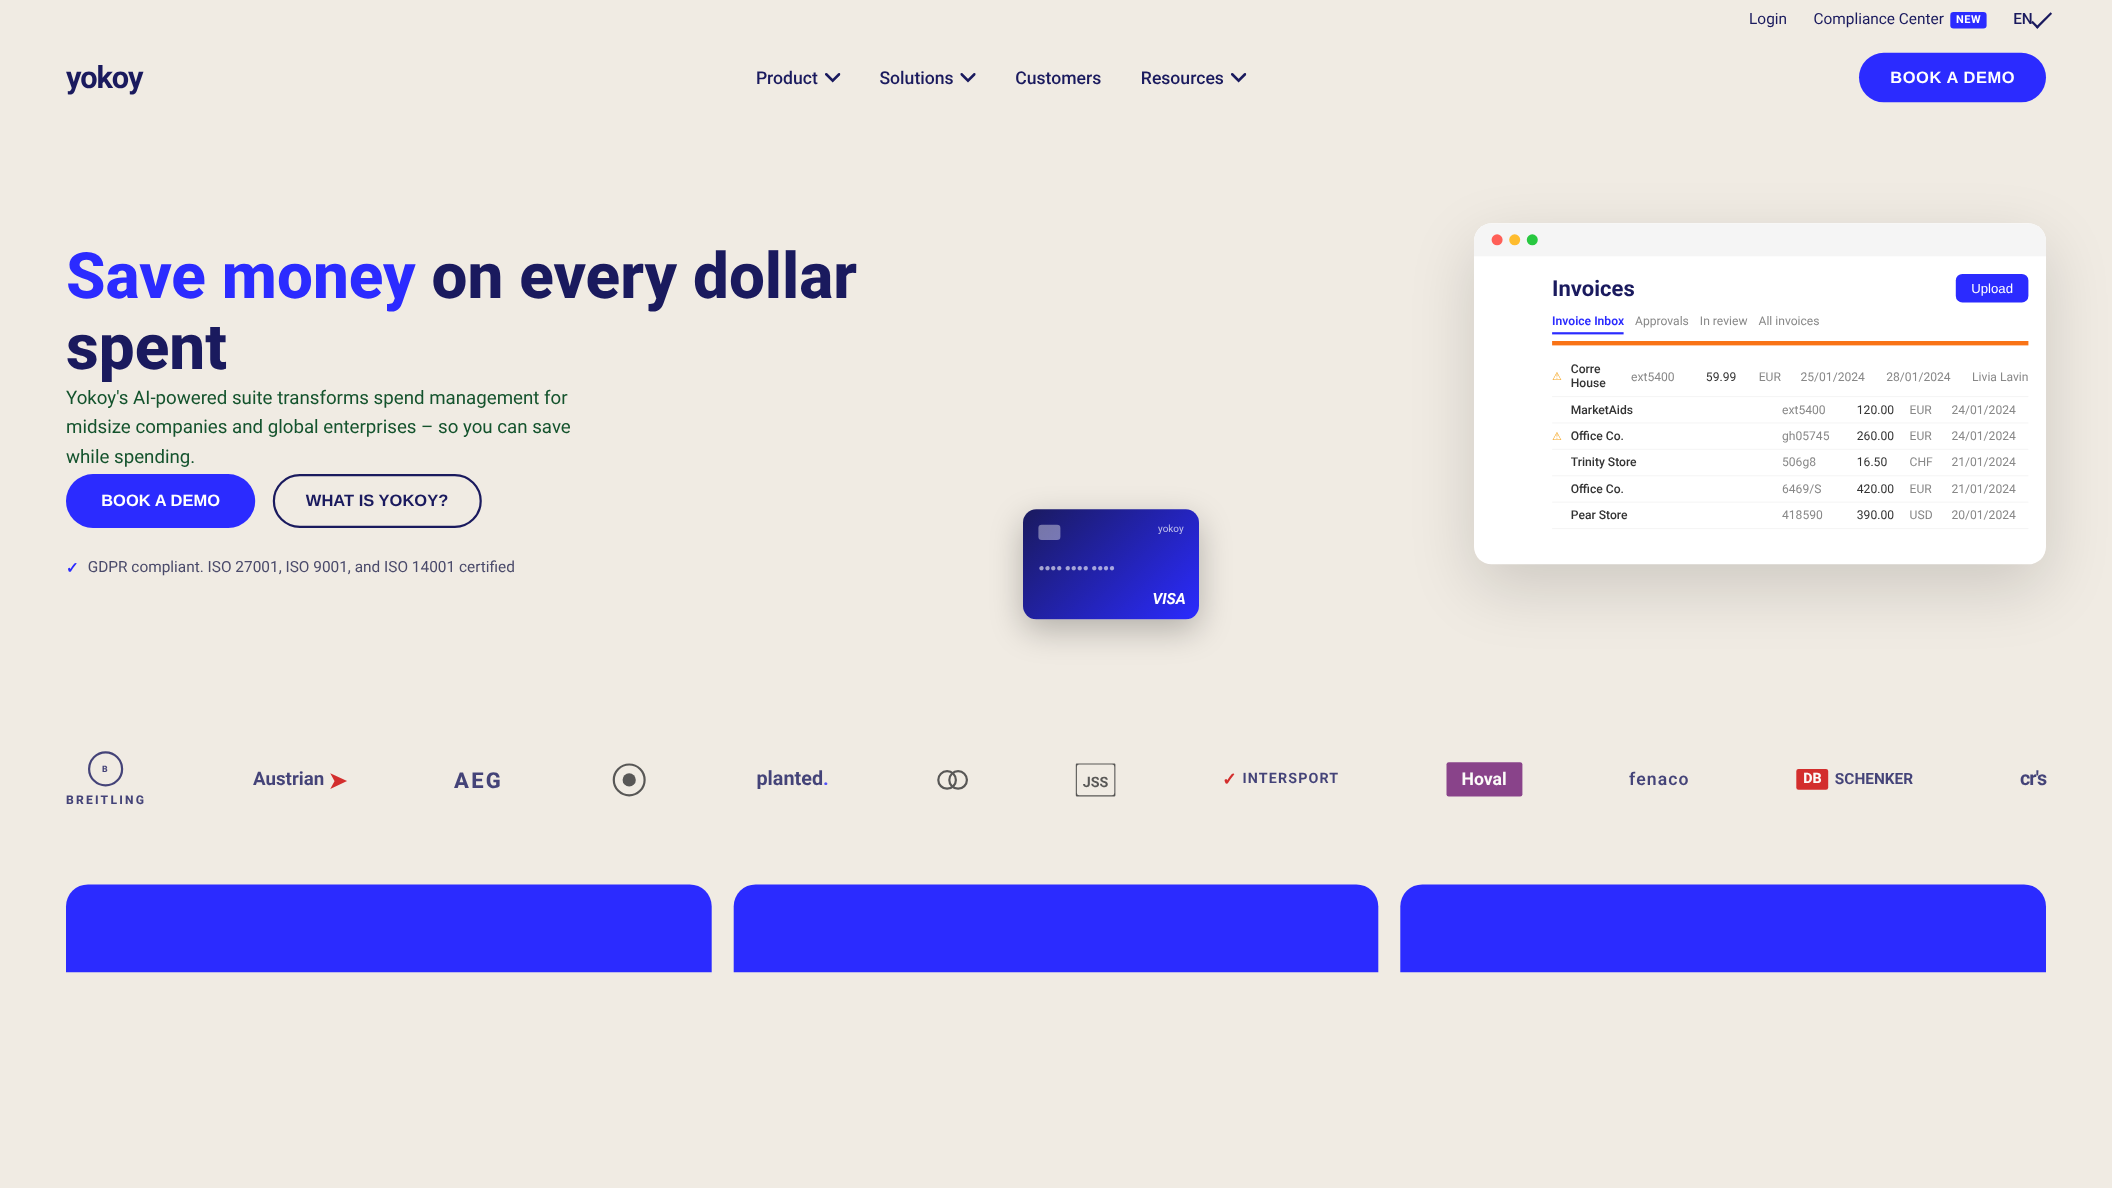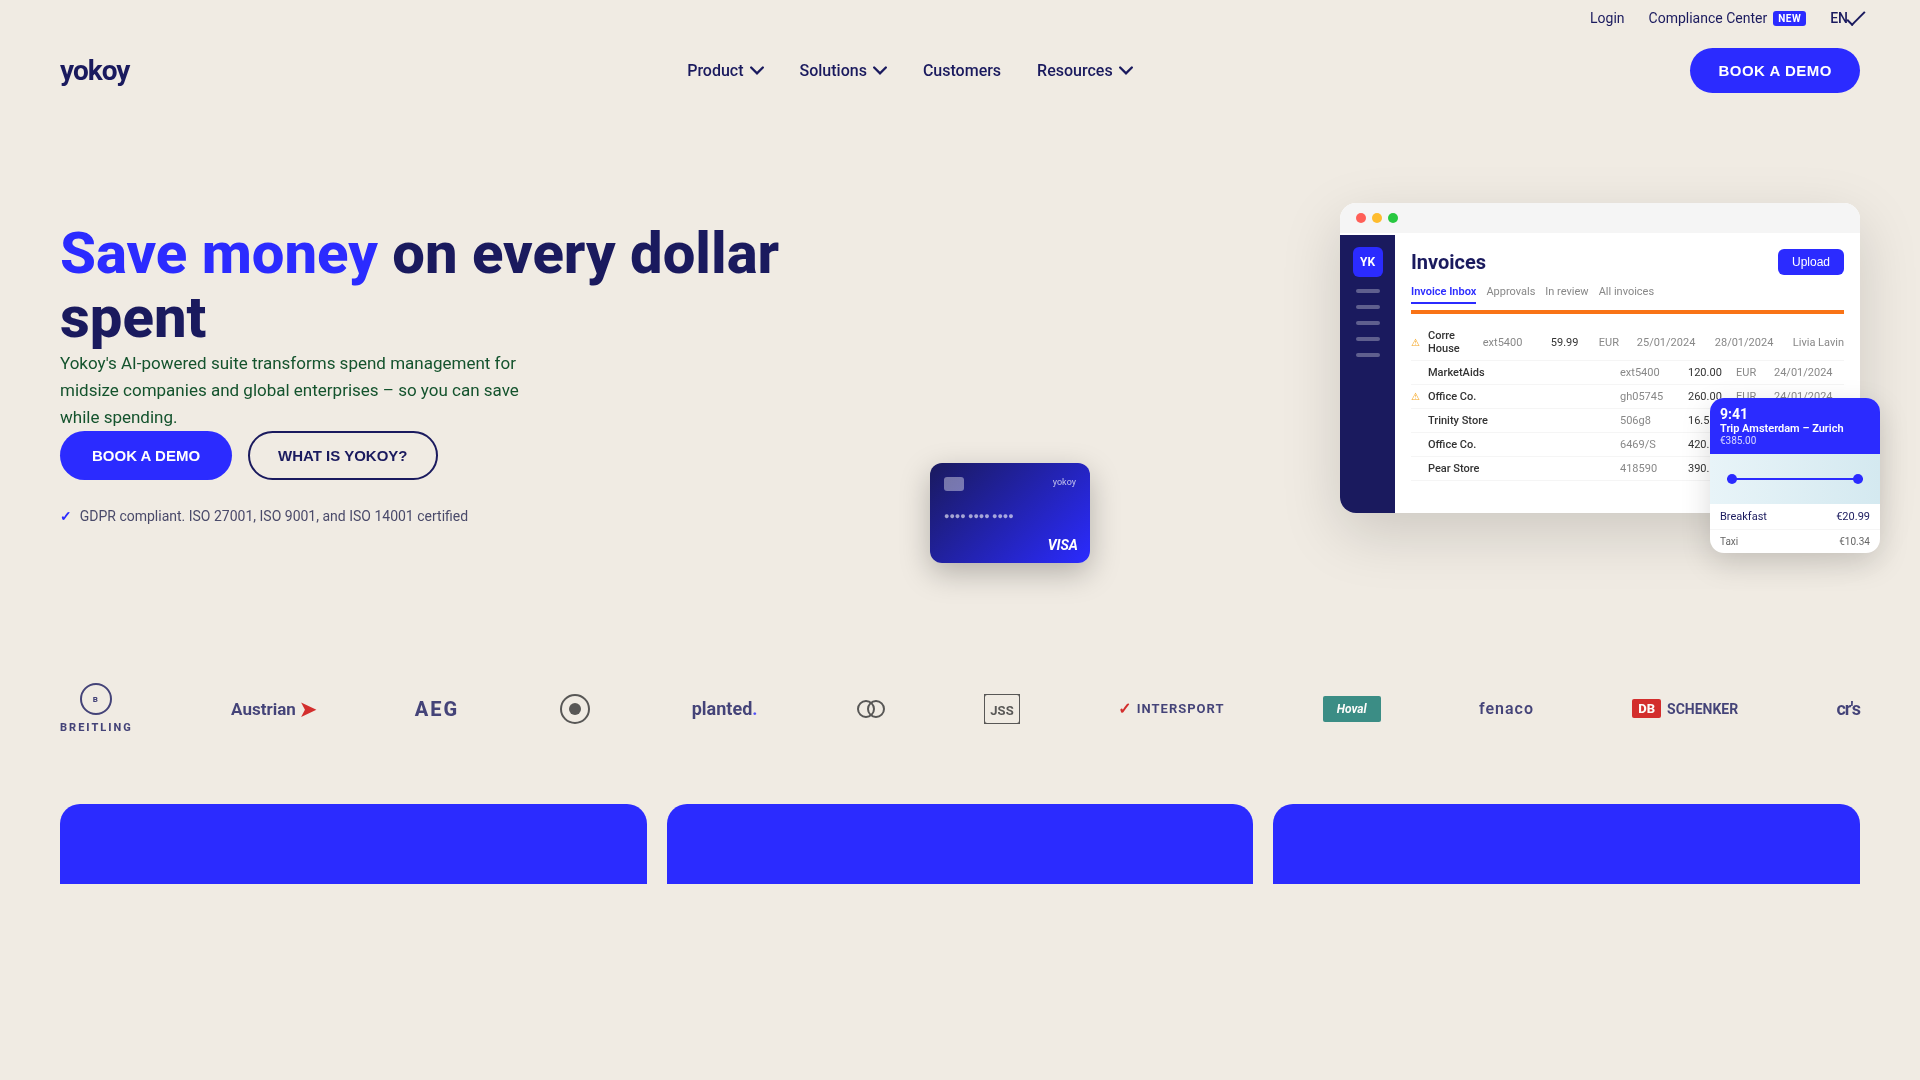--- a/index.html
+++ b/index.html
@@ -452,27 +452,26 @@
     .intersport-logo {
       display: flex;
       align-items: center;
       gap: 4px;
       font-size: 13px;
       font-weight: 700;
       color: #1a1a5e;
       letter-spacing: 1px;
     }
     .hoval-logo {
-      background: #0f766e;
+      background: #701a75;
       color: white;
       padding: 6px 14px;
-      font-size: 12px;
+      font-size: 16px;
       font-weight: 700;
       border-radius: 2px;
-      font-style: italic;
     }
     .fenaco-logo {
       font-size: 16px;
       font-weight: 600;
       color: #1a1a5e;
       letter-spacing: 1px;
     }
     .schenker-logo {
       display: flex;
       align-items: center;
@@ -580,28 +579,20 @@
     <div class="mockup-container">
 
       <div class="mockup-main">
         <div class="mockup-titlebar">
           <span class="dot dot-red"></span>
           <span class="dot dot-yellow"></span>
           <span class="dot dot-green"></span>
         </div>
         <div style="display:flex; height: 280px;">
 
-          <div class="mockup-sidebar">
-            <div class="sidebar-logo">YK</div>
-            <div class="sidebar-icon"></div>
-            <div class="sidebar-icon"></div>
-            <div class="sidebar-icon"></div>
-            <div class="sidebar-icon"></div>
-            <div class="sidebar-icon"></div>
-          </div>
 
           <div class="mockup-content">
             <div class="invoices-header">
               <span class="invoices-title">Invoices</span>
               <button class="upload-btn">Upload</button>
             </div>
             <div class="tab-bar">
               <span class="tab active">Invoice Inbox</span>
               <span class="tab">Approvals</span>
               <span class="tab">In review</span>
@@ -668,41 +659,20 @@
           <div class="card-chip"></div>
           <span style="font-size:9px; opacity:0.7; color:white">yokoy</span>
         </div>
         <div style="height:20px;"></div>
         <div style="display:flex; justify-content:space-between; align-items:flex-end;">
           <span style="font-size:9px; color:rgba(255,255,255,0.6)">●●●● ●●●● ●●●●</span>
           <span class="visa-text">VISA</span>
         </div>
       </div>
 
-      <div class="trip-card">
-        <div class="trip-header">
-          <div class="trip-time">9:41</div>
-          <div class="trip-title">Trip Amsterdam – Zurich</div>
-          <div class="trip-amount">€385.00</div>
-        </div>
-        <div class="trip-map">
-          <div class="map-line">
-            <div class="map-dot start"></div>
-            <div class="map-dot end"></div>
-          </div>
-        </div>
-        <div class="trip-expense">
-          <span>Breakfast</span>
-          <span>€20.99</span>
-        </div>
-        <div class="trip-item">
-          <span>Taxi</span>
-          <span>€10.34</span>
-        </div>
-      </div>
     </div>
   </div>
 </section>
 
 <div class="logos-strip">
 
   <div class="brand-logo breitling">
     <div class="breitling-circle">B</div>
     <span>BREITLING</span>
   </div>

